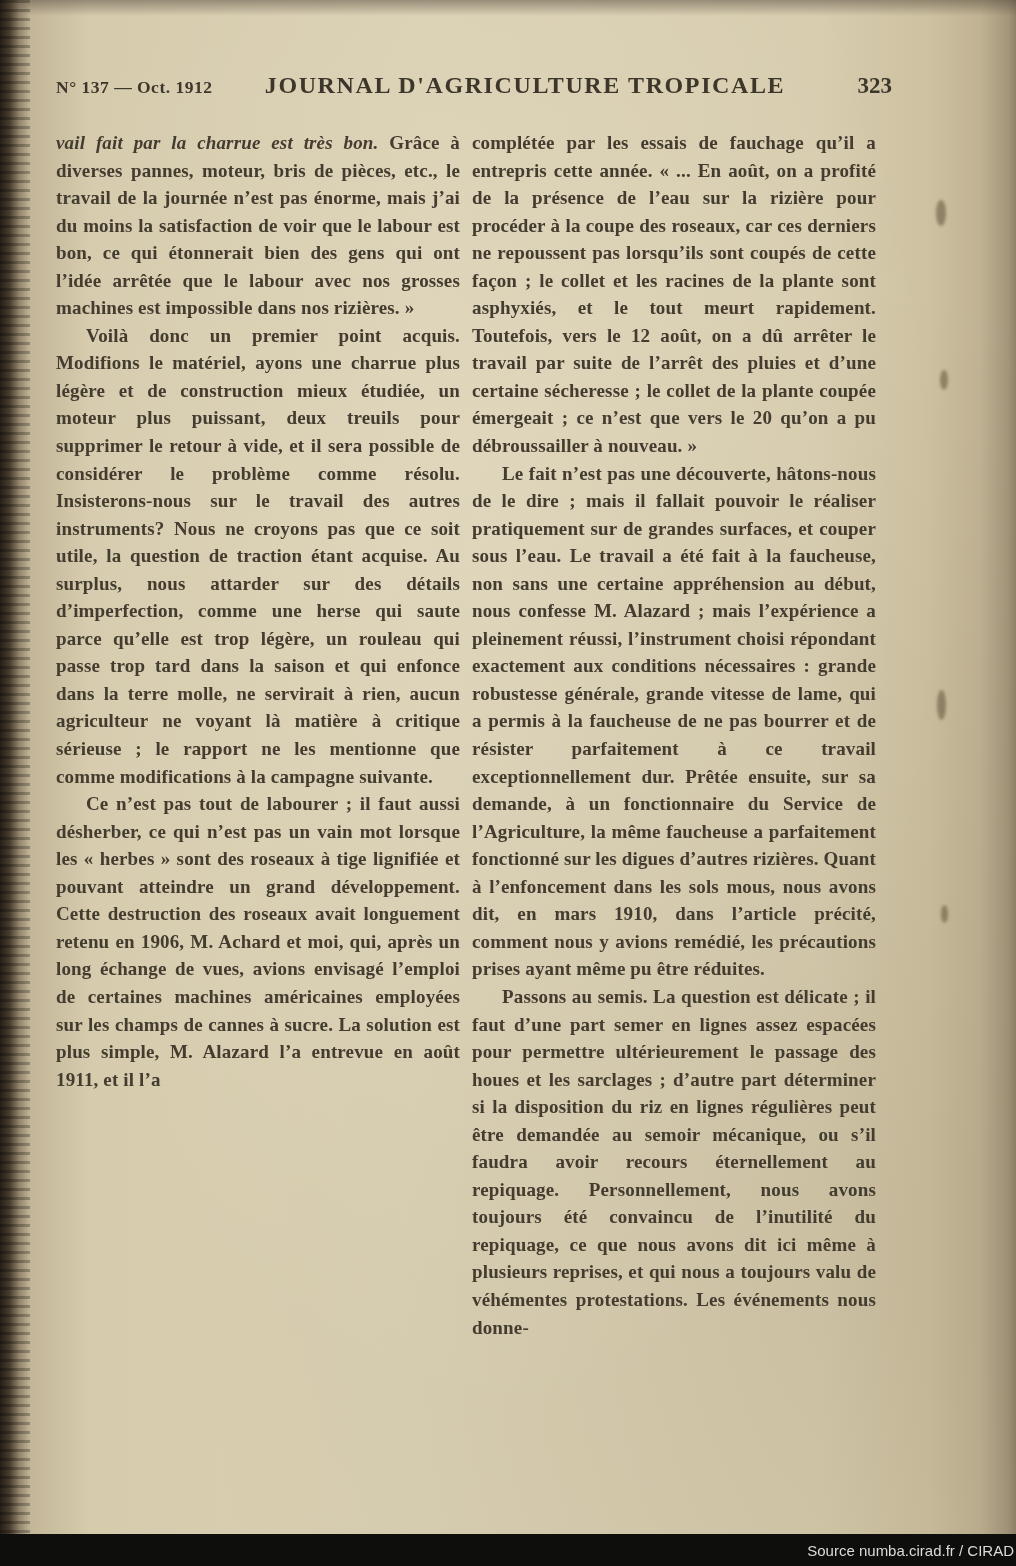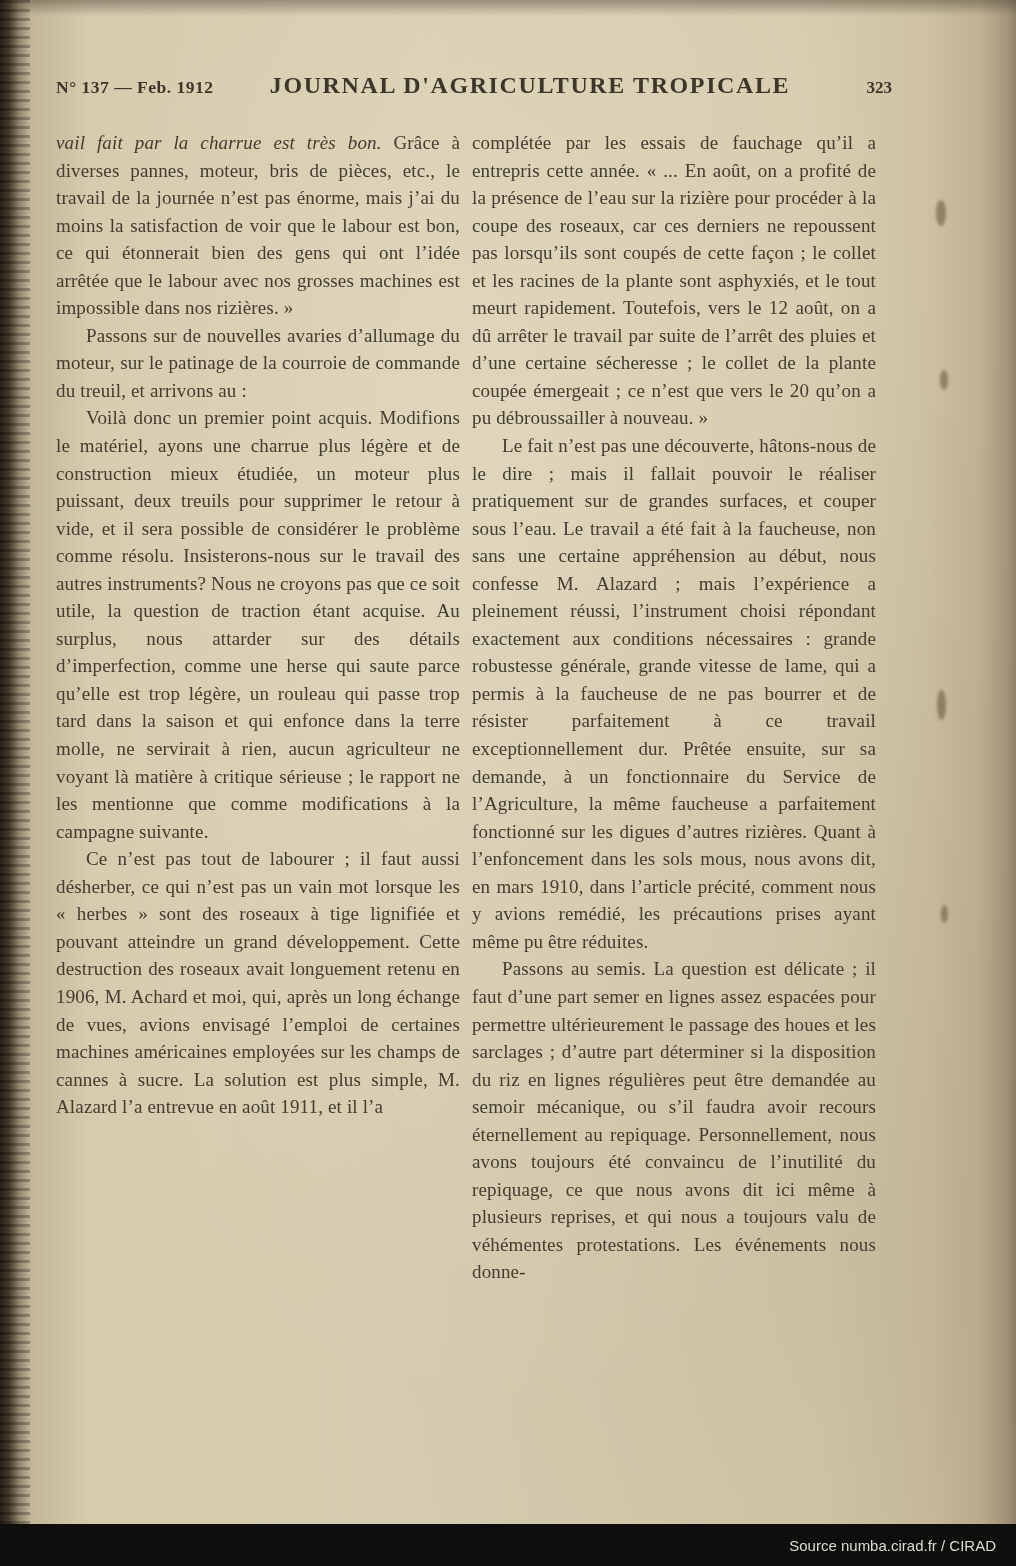--- a/index.html
+++ b/index.html
@@ -52,73 +52,72 @@
     color: #423b2e;
   }
 
   .header {
     display: flex; justify-content: space-between; align-items: baseline;
     margin-bottom: 30px;
     color: #3d372b;
   }
   .header .issue   { font-size: 17.5px; font-weight: 700; letter-spacing: 0.5px; }
   .header .journal { font-size: 24px;   font-weight: 700; letter-spacing: 1.6px; }
-  .header .pagenum { font-size: 17px; font-weight: 700; margin-left: 20px; }
+  .header .pagenum { font-size: 23px; font-weight: 700; margin-left: 20px; }
 
-  .columns { display: flex; gap: 12px; }
+  .columns { display: flex; gap: 12px; font-weight: bold; }
   .col { width: 404px; }
 
   .para {
     margin: 0;
     font-size: 19px;
     line-height: 1.45;
     text-align: justify;
     text-indent: 30px;
     letter-spacing: 0.15px;
     color: #433c2f;
     hyphens: auto;
     -webkit-hyphens: auto;
   }
   .para.no-indent { text-indent: 0; }
   .para i { font-style: italic; }
 
   .source-bar {
-    position: absolute; left: 0; right: 0; bottom: 0; height: 42px;
+    position: absolute; left: 0; right: 0; bottom: 0; height: 32px;
     background: #0e0e0c;
     color: #dcdcd6;
     font-family: "Liberation Sans", "DejaVu Sans", sans-serif;
     font-size: 15px;
     display: flex; align-items: center; justify-content: flex-end;
-    padding-right: 20px;
+    padding-right: 2px;
   }
 </style>
 </head>
 <body>
 
 <div class="scan">
 
   <div class="spine"></div>
 
   <div class="artifact a1"></div>
   <div class="artifact a2"></div>
   <div class="artifact a3"></div>
   <div class="artifact a4"></div>
 
   <div class="content">
 
     <div class="header">
-      <span class="issue">N° 137 — Feb. 1912</span>
+      <span class="issue">N° 137 — Oct. 1912</span>
       <span class="journal">JOURNAL D'AGRICULTURE TROPICALE</span>
       <span class="pagenum">323</span>
     </div>
 
     <div class="columns">
       <div class="col">
           <p class="para no-indent" lang="fr"><i>vail fait par la charrue est très bon.</i> Grâce à diverses pannes, moteur, bris de pièces, etc., le travail de la journée n’est pas énorme, mais j’ai du moins la satisfaction de voir que le labour est bon, ce qui étonnerait bien des gens qui ont l’idée arrêtée que le labour avec nos grosses machines est impossible dans nos rizières. »</p>
-          <p class="para" lang="fr">Passons sur de nouvelles avaries d’allumage du moteur, sur le patinage de la courroie de commande du treuil, et arrivons au :</p>
           <p class="para" lang="fr">Voilà donc un premier point acquis. Modifions le matériel, ayons une charrue plus légère et de construction mieux étudiée, un moteur plus puissant, deux treuils pour supprimer le retour à vide, et il sera possible de considérer le problème comme résolu. Insisterons-nous sur le travail des autres instruments? Nous ne croyons pas que ce soit utile, la question de traction étant acquise. Au surplus, nous attarder sur des détails d’imperfection, comme une herse qui saute parce qu’elle est trop légère, un rouleau qui passe trop tard dans la saison et qui enfonce dans la terre molle, ne servirait à rien, aucun agriculteur ne voyant là matière à critique sérieuse ; le rapport ne les mentionne que comme modifications à la campagne suivante.</p>
           <p class="para" lang="fr">Ce n’est pas tout de labourer ; il faut aussi désherber, ce qui n’est pas un vain mot lorsque les « herbes » sont des roseaux à tige lignifiée et pouvant atteindre un grand développement. Cette destruction des roseaux avait longuement retenu en 1906, M. Achard et moi, qui, après un long échange de vues, avions envisagé l’emploi de certaines machines américaines employées sur les champs de cannes à sucre. La solution est plus simple, M. Alazard l’a entrevue en août 1911, et il l’a</p>
         </div>
       <div class="col">
           <p class="para no-indent" lang="fr">complétée par les essais de fauchage qu’il a entrepris cette année. « ... En août, on a profité de la présence de l’eau sur la rizière pour procéder à la coupe des roseaux, car ces derniers ne repoussent pas lorsqu’ils sont coupés de cette façon ; le collet et les racines de la plante sont asphyxiés, et le tout meurt rapidement. Toutefois, vers le 12 août, on a dû arrêter le travail par suite de l’arrêt des pluies et d’une certaine sécheresse ; le collet de la plante coupée émergeait ; ce n’est que vers le 20 qu’on a pu débroussailler à nouveau. »</p>
           <p class="para" lang="fr">Le fait n’est pas une découverte, hâtons-nous de le dire ; mais il fallait pouvoir le réaliser pratiquement sur de grandes surfaces, et couper sous l’eau. Le travail a été fait à la faucheuse, non sans une certaine appréhension au début, nous confesse M. Alazard ; mais l’expérience a pleinement réussi, l’instrument choisi répondant exactement aux conditions nécessaires : grande robustesse générale, grande vitesse de lame, qui a permis à la faucheuse de ne pas bourrer et de résister parfaitement à ce travail exceptionnellement dur. Prêtée ensuite, sur sa demande, à un fonctionnaire du Service de l’Agriculture, la même faucheuse a parfaitement fonctionné sur les digues d’autres rizières. Quant à l’enfoncement dans les sols mous, nous avons dit, en mars 1910, dans l’article précité, comment nous y avions remédié, les précautions prises ayant même pu être réduites.</p>
           <p class="para" lang="fr">Passons au semis. La question est délicate ; il faut d’une part semer en lignes assez espacées pour permettre ultérieurement le passage des houes et les sarclages ; d’autre part déterminer si la disposition du riz en lignes régulières peut être demandée au semoir mécanique, ou s’il faudra avoir recours éternellement au repiquage. Personnellement, nous avons toujours été convaincu de l’inutilité du repiquage, ce que nous avons dit ici même à plusieurs reprises, et qui nous a toujours valu de véhémentes protestations. Les événements nous donne-</p>
         </div>
     </div>
 

